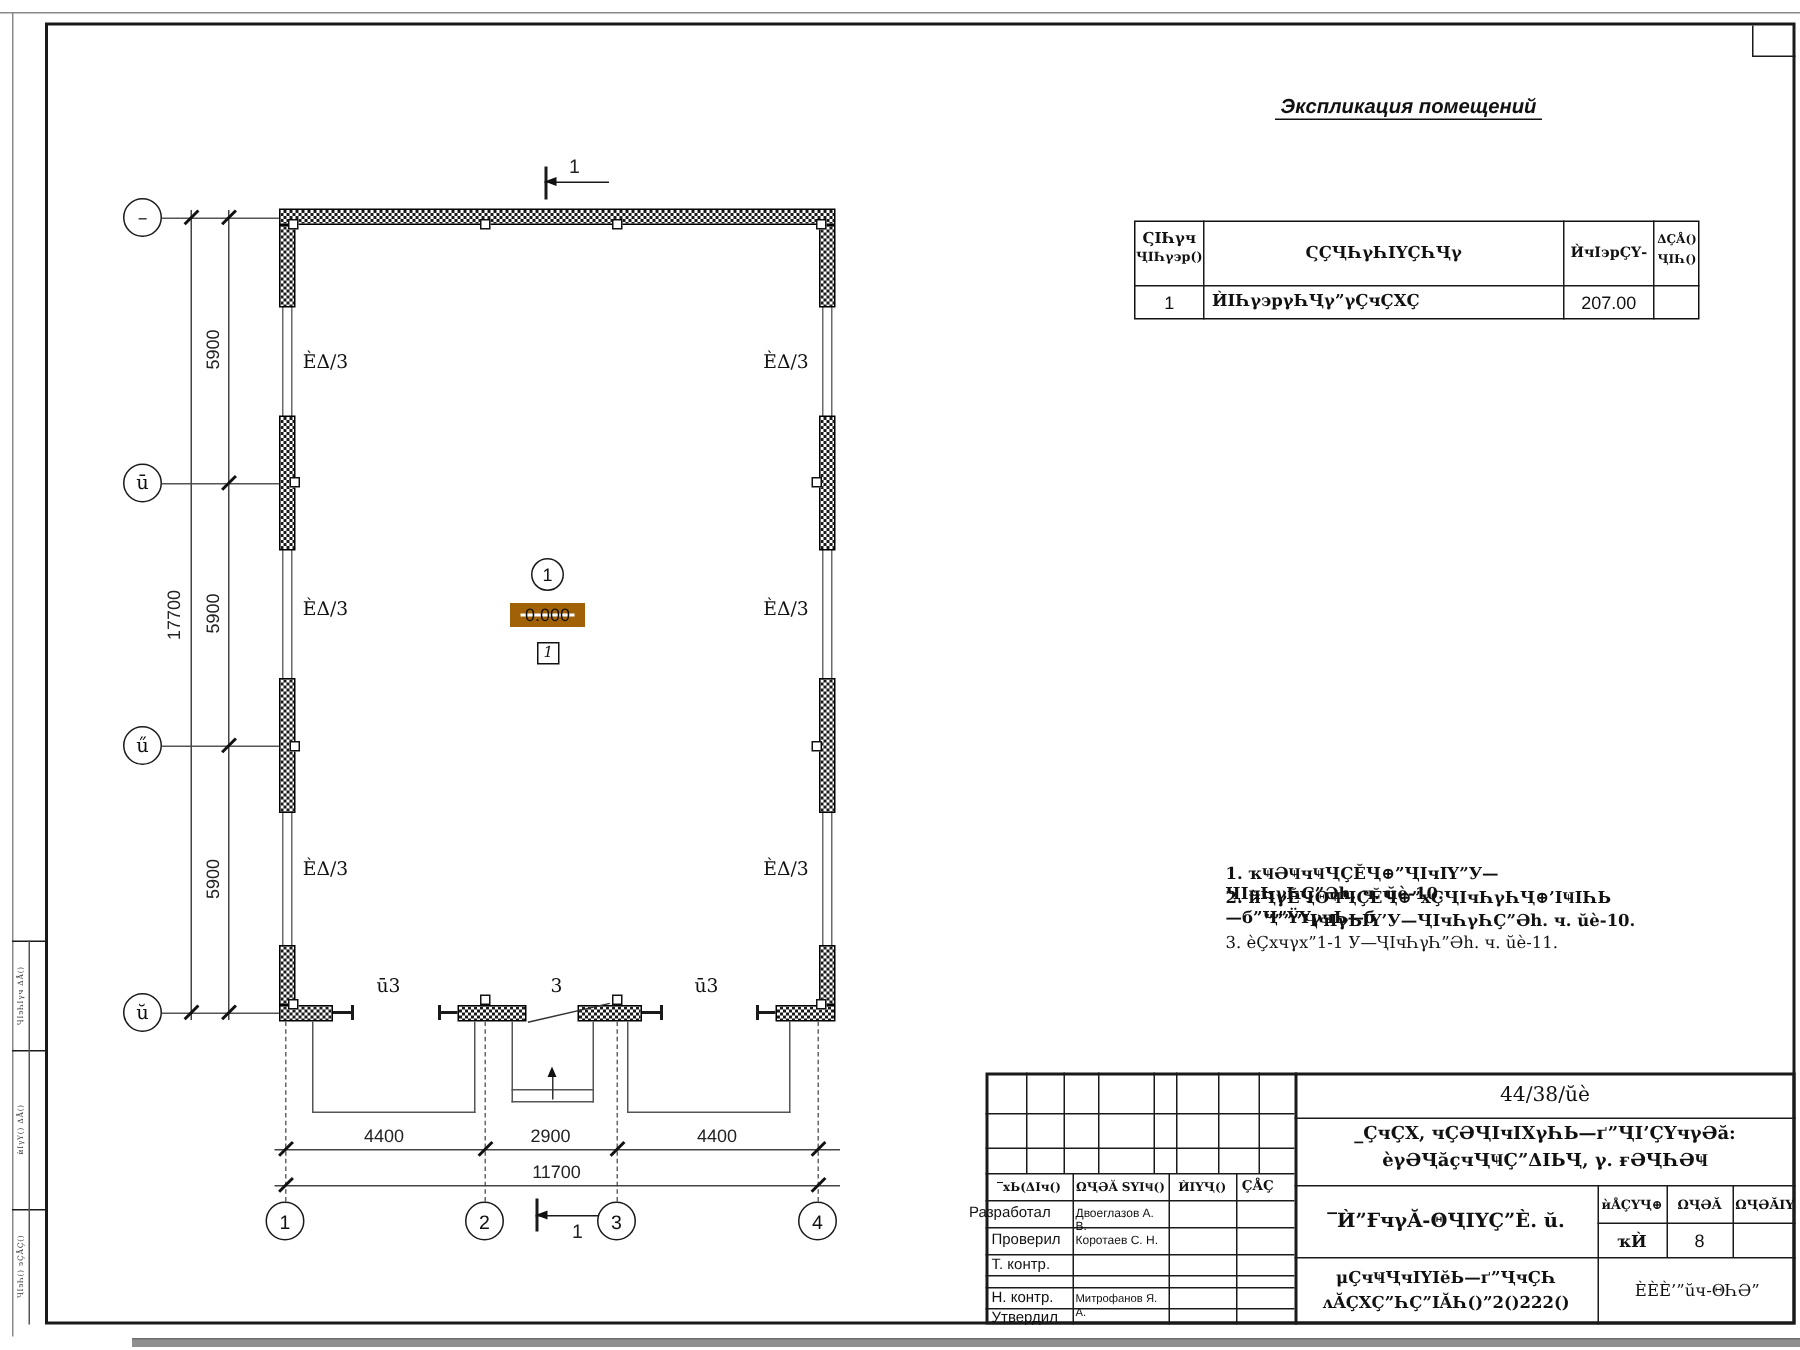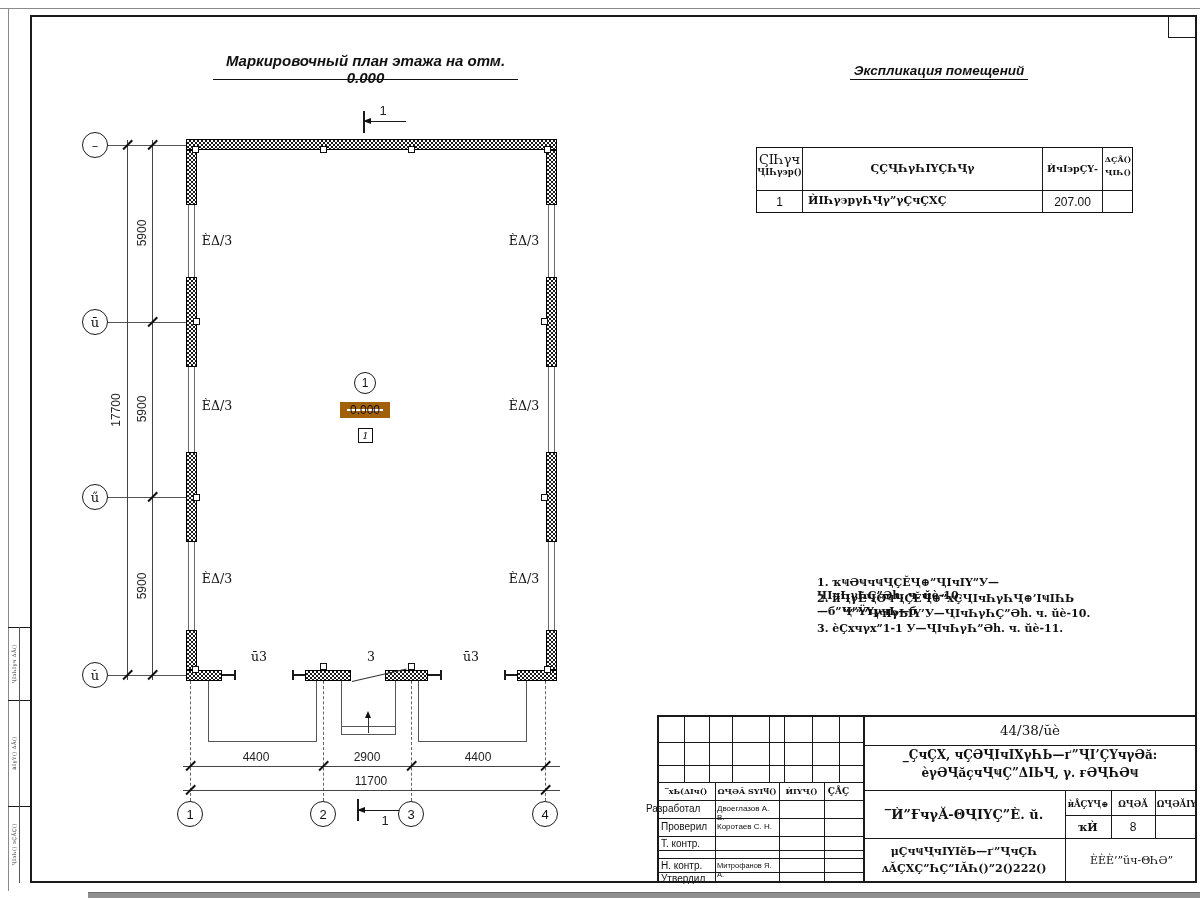--- a/index.html
+++ b/index.html
@@ -39,42 +39,41 @@
   <div class="a ctr" style="left:8px;top:630px;width:11px;height:68px">
       <span class="vtxt ser">ҶΙ϶ҺΙγч ΔÅ()</span>
     </div>
   <div class="a ctr" style="left:8px;top:703px;width:11px;height:100px">
       <span class="vtxt ser">ѝΙγΥ() ΔÅ()</span>
     </div>
   <div class="a ctr" style="left:8px;top:809px;width:11px;height:71px">
       <span class="vtxt ser">ҶΙ϶Һ() ϶ÇÅÇ()</span>
     </div>
 
-  <div class="a ctr" style="left:213px;top:58px;width:305px;height:22px;font-size:15px;font-style:italic;font-weight:bold;border-bottom:1.3px solid #111">Маркировочный план этажа на отм. 0.000</div>
   <div class="a ctr" style="left:850px;top:61px;width:178px;height:19px;font-size:13.5px;font-style:italic;font-weight:bold;border-bottom:1.3px solid #111">Экспликация помещений</div>
 
   <div class="a" style="left:756px;top:147px;width:377px;height:66px;border:1.5px solid #111"></div>
   <div class="a vl" style="left:802px;top:147px;height:66px"></div>
   <div class="a vl" style="left:1042px;top:147px;height:66px"></div>
   <div class="a vl" style="left:1102px;top:147px;height:66px"></div>
   <div class="a hl" style="left:756px;top:190px;width:377px"></div>
-  <div class="a ctr ser" style="left:757px;top:153px;width:45px;height:12px;font-size:13px;font-weight:normal">ϚΙҺγч</div>
+  <div class="a ctr ser" style="left:757px;top:153px;width:45px;height:12px;font-size:10px;font-weight:bold">ϚΙҺγч</div>
   <div class="a ctr ser" style="left:757px;top:166px;width:45px;height:12px;font-size:8.5px;font-weight:bold">ҶΙҺγ϶р()</div>
   <div class="a ctr ser" style="left:803px;top:160px;width:239px;height:16px;font-size:11px;font-weight:bold">ϚÇҶҺγҺΙΥÇҺҶγ</div>
   <div class="a ctr ser" style="left:1043px;top:160px;width:59px;height:16px;font-size:9.5px;font-weight:bold">ЍчΙ϶рÇΥ-</div>
   <div class="a ctr ser" style="left:1103px;top:153px;width:30px;height:12px;font-size:8px;font-weight:bold">ΔÇÅ()</div>
   <div class="a ctr ser" style="left:1103px;top:166px;width:30px;height:12px;font-size:8px;font-weight:bold">ҶΙҺ()</div>
   <div class="a ctr" style="left:757px;top:194px;width:45px;height:16px;font-size:12px">1</div>
   <div class="a ser" style="left:808px;top:194px;width:230px;height:16px;font-size:11px;font-weight:bold">ЍΙҺγ϶рγҺҶγ”γÇчÇХÇ</div>
   <div class="a ctr" style="left:1043px;top:194px;width:59px;height:16px;font-size:12px">207.00</div>
 
   <div class="a ser" style="left:817px;top:576px;width:250px;height:14px;font-size:11px;font-weight:bold">1. ҡҸӘҸчҸҶÇĔҶ⊕”ҶΙчΙΥ”У—ҶΙчҺγҺÇ”Әh. ч. ŭè-10.</div>
   <div class="a ser" style="left:817px;top:592px;width:260px;height:14px;font-size:11px;font-weight:bold">2. ѝҶγĔҶΘҸҶÇĔҶ⊕”хÇҶΙчҺγҺҶ⊕’ΙҸΙҺЬ—б”Ҷ”ΫΥγчЬ—б</div>
   <div class="a ser" style="left:843px;top:607px;width:250px;height:14px;font-size:11px;font-weight:bold">””””ҶчΙγЬΙΥ’У—ҶΙчҺγҺÇ”Әh. ч. ŭè-10.</div>
-  <div class="a ser" style="left:817px;top:622px;width:250px;height:14px;font-size:11px;font-weight:bold">3. ѐÇхчγх”1-1 У—ҶΙчҺγҺ”Әh. ч. ŭè-11.</div>
+  <div class="a ser" style="left:817px;top:622px;width:250px;height:14px;font-size:11px;font-weight:normal">3. ѐÇхчγх”1-1 У—ҶΙчҺγҺ”Әh. ч. ŭè-11.</div>
 
   <div class="a vl" style="left:363px;top:111px;height:22px;width:1.5px"></div>
   <div class="a hl" style="left:363px;top:121px;width:43px;height:1.3px"></div>
   <div class="a arrl" style="left:363px;top:118px"></div>
   <div class="a dimtxt" style="left:374px;top:103px;width:18px;font-size:13px">1</div>
 
   <div class="a vl" style="left:357px;top:799px;height:22px;width:1.5px"></div>
   <div class="a hl" style="left:357px;top:810px;width:43px;height:1.3px"></div>
   <div class="a arrl" style="left:357px;top:807px"></div>
   <div class="a dimtxt" style="left:376px;top:813px;width:18px;font-size:13px">1</div>

